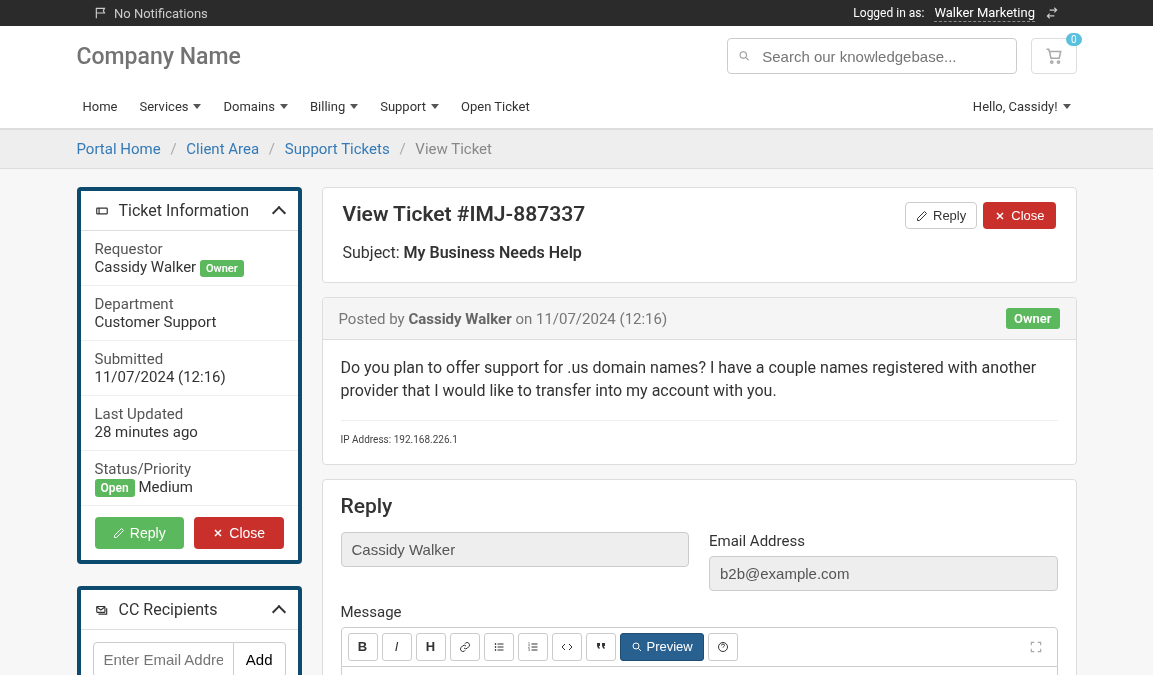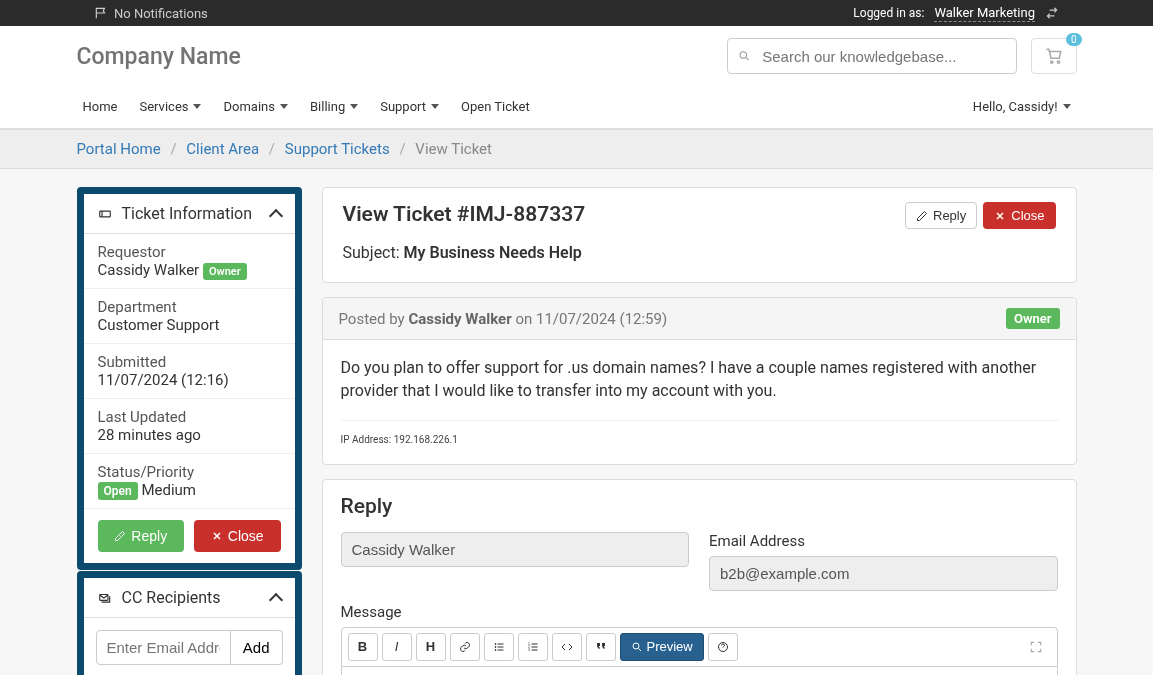--- a/index.html
+++ b/index.html
@@ -28,21 +28,21 @@
 
 .crumbs-wrap { background: #eee; border-top: 1px solid #ddd; border-bottom: 1px solid #ddd; }
 .crumbs { max-width: 1000px; margin: 0 auto; padding: 10px 0; font-size: 15px; color: #888; }
 .crumbs a { color: #337ab7; }
 .crumbs .sep { margin: 0 6px; color: #aaa; }
 
 .container { max-width: 1000px; margin: 18px auto 0 auto; display: flex; gap: 20px; align-items: flex-start; }
 .sidebar { width: 225px; flex-shrink: 0; }
 .main { flex: 1; }
 
-.panel { background: #fff; border: 7px solid #0c4a6e; border-radius: 4px; margin-bottom: 1px; }
+.panel { background: #fff; border: 4px solid #0c4a6e; border-radius: 4px; margin-bottom: 22px; }
 .panel-head { display: flex; align-items: center; justify-content: space-between; padding: 10px 14px; border-bottom: 1px solid #ddd; font-size: 16px; }
 .panel-head .ttl { display: flex; align-items: center; gap: 10px; }
 .info-row { padding: 9px 14px; border-bottom: 1px solid #eee; font-size: 15px; }
 .info-row:last-of-type { border-bottom: none; }
 .info-row .lbl { color: #555; }
 .info-row .val { color: #333; }
 
 .badge-owner { background: #5cb85c; color: #fff; font-size: 11px; padding: 2px 6px; border-radius: 3px; font-weight: 600; }
 .badge-open { background: #5cb85c; color: #fff; font-size: 12px; padding: 2px 6px; border-radius: 3px; font-weight: 600; }
 
@@ -276,21 +276,21 @@
         </div>
       </div>
       <div class="subject">
         <span>Subject: </span><b>My Business Needs Help</b>
       </div>
     </div>
 
     <div class="post-panel">
       <div class="post-head">
         <div>
-          <span>Posted by </span><b style="color:#666">Cassidy Walker</b><span> on 11/07/2024 (12:59)</span>
+          <span>Posted by </span><b style="color:#666">Cassidy Walker</b><span> on 11/07/2024 (12:16)</span>
         </div>
         <span class="badge-owner" style="font-size:13px; padding:3px 8px;">Owner</span>
       </div>
       <div class="post-body">
         <div>Do you plan to offer support for .us domain names? I have a couple names registered with another provider that I would like to transfer into my account with you.</div>
         <hr>
         <div class="ip">
           <span>IP Address: </span><span>192.168.226.1</span>
         </div>
       </div>

